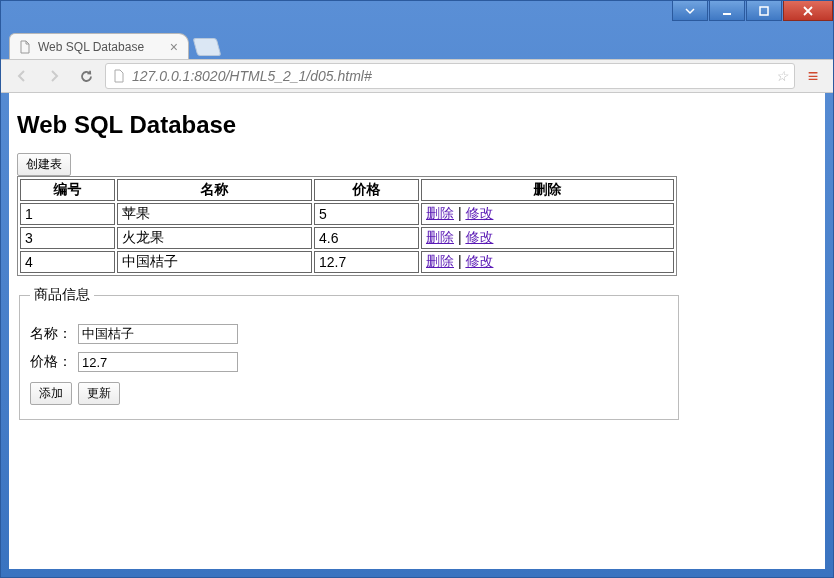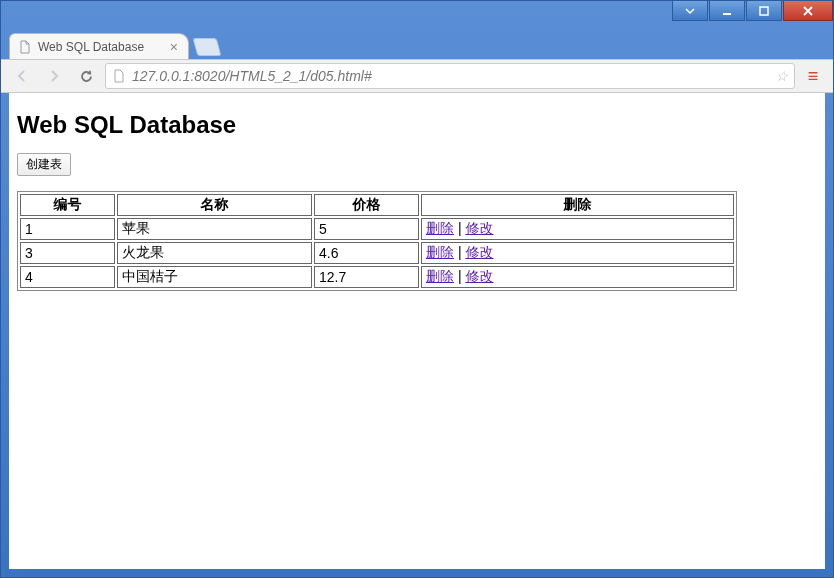--- a/index.html
+++ b/index.html
@@ -115,22 +115,22 @@
     font-size: 12px;
     padding: 2px 8px;
     background: linear-gradient(#fdfdfd,#ececec);
     border: 1px solid #a9a9a9;
     border-radius: 2px;
     cursor: pointer;
   }
   table.data {
     border-collapse: separate;
     border-spacing: 2px;
-    width: 720px;
-    margin-top: 15px;
+    width: 660px;
+    margin-top: 0;
     border: 1px solid #888;
   }
   table.data th, table.data td {
     border: 1px solid #666;
     padding: 1px 4px;
     font-size: 14px;
     text-align: left;
   }
   table.data th { text-align: center; font-weight: bold; }
   table.data td.actions a { color: #5a1ab5; text-decoration: underline; }
@@ -251,16 +251,31 @@
           </tr>
           <tr>
             <td>4</td>
             <td>中国桔子</td>
             <td>12.7</td>
             <td class="actions"><a href="#">删除</a> | <a href="#">修改</a></td>
           </tr>
         </tbody>
     </table>
 
+    <fieldset class="form">
+      <legend>商品信息</legend>
+      <div class="form-row">
+        <label>名称：</label>
+        <input type="text" value="中国桔子" style="">
+      </div>
+      <div class="form-row">
+        <label>价格：</label>
+        <input type="text" value="12.7" style="">
+      </div>
+      <div class="btn-row">
+        <button class="btn">添加</button>
+        <button class="btn">更新</button>
+      </div>
+    </fieldset>
 
   </div>
 
 </div>
 
 </body></html>

